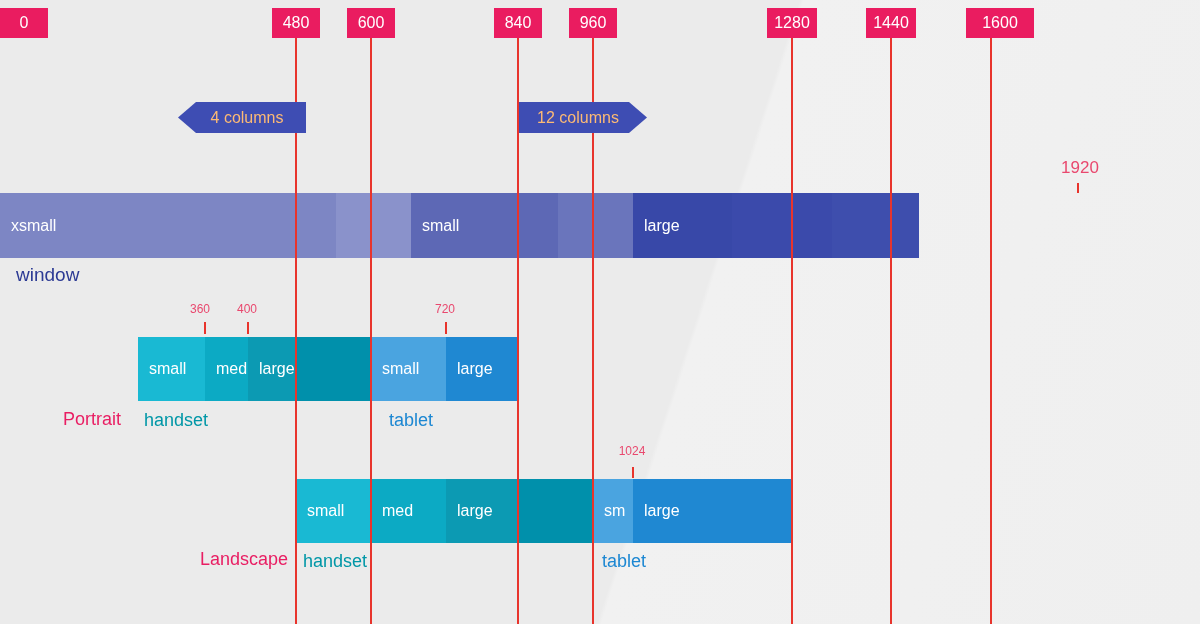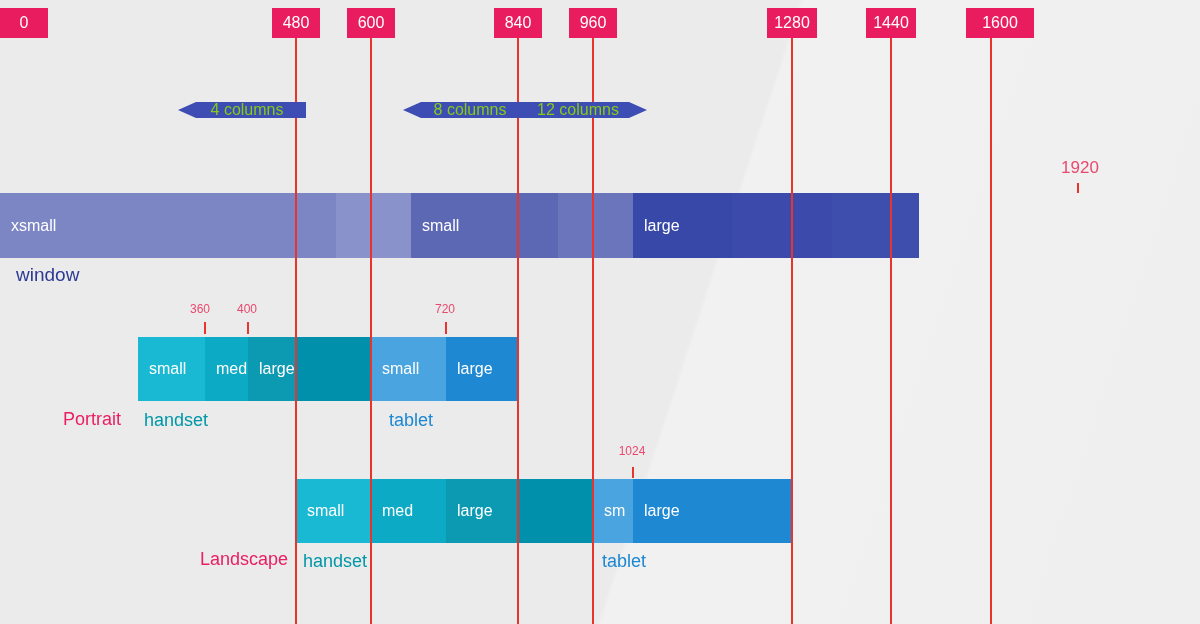--- a/index.html
+++ b/index.html
@@ -8,21 +8,21 @@
     background:linear-gradient(108deg,#ebebeb 0%,#ebebeb 57%,#f1f1f1 57.3%,#efefef 100%);
     font-family:"Liberation Sans",sans-serif;
   }
   .vline{position:absolute;top:38px;bottom:0;width:2px;background:#e8342c;z-index:2;}
   .tick{position:absolute;width:2px;background:#e8342c;z-index:2;}
   .bp{
     position:absolute;top:8px;height:30px;background:#ea1c60;color:#fff;
     display:flex;align-items:center;justify-content:center;font-size:16px;z-index:3;
   }
   .badge{
-    position:absolute;top:102px;height:16px;background:#3e4db3;color:#84cc16;
+    position:absolute;top:102px;height:31px;background:#3e4db3;color:#fdba74;
     display:flex;align-items:center;justify-content:center;font-size:16px;z-index:3;
   }
   .arrow-left{clip-path:polygon(0 50%,18px 0,100% 0,100% 100%,18px 100%);padding-left:10px;}
   .arrow-right{clip-path:polygon(0 0,calc(100% - 18px) 0,100% 50%,calc(100% - 18px) 100%,0 100%);padding-right:10px;}
   .pinknum{position:absolute;color:#e9486e;font-size:12px;text-align:center;z-index:1;}
   .band{position:absolute;left:0;top:193px;height:65px;display:flex;z-index:1;}
   .band .seg{height:100%;display:flex;align-items:center;color:#fff;font-size:16px;}
   .band .seg span{padding-left:11px;}
   .bar{position:absolute;height:64px;display:flex;z-index:1;}
   .bar .seg{height:100%;display:flex;align-items:center;color:#fff;font-size:16px;}
@@ -140,23 +140,20 @@
   <div class="bp" style="left:866px;width:50px">
       <span>1440</span>
     </div>
   <div class="bp" style="left:966px;width:68px">
       <span>1600</span>
     </div>
 
   <div class="badge arrow-left" style="left:178px;width:118px">
       <span>4 columns</span>
     </div>
-  <div class="badge arrow-left" style="left:403px;width:114px">
-      <span>8 columns</span>
-    </div>
   <div class="badge arrow-right" style="left:519px;width:118px">
       <span>12 columns</span>
     </div>
 
   <div class="pinknum" style="left:1050px;top:158px;width:60px;font-size:17px">1920</div>
   <div class="tick" style="left:1077px;top:183px;height:10px"></div>
 
   <div class="pinknum" style="left:180px;top:302px;width:40px">360</div>
   <div class="pinknum" style="left:227px;top:302px;width:40px">400</div>
   <div class="pinknum" style="left:425px;top:302px;width:40px">720</div>

